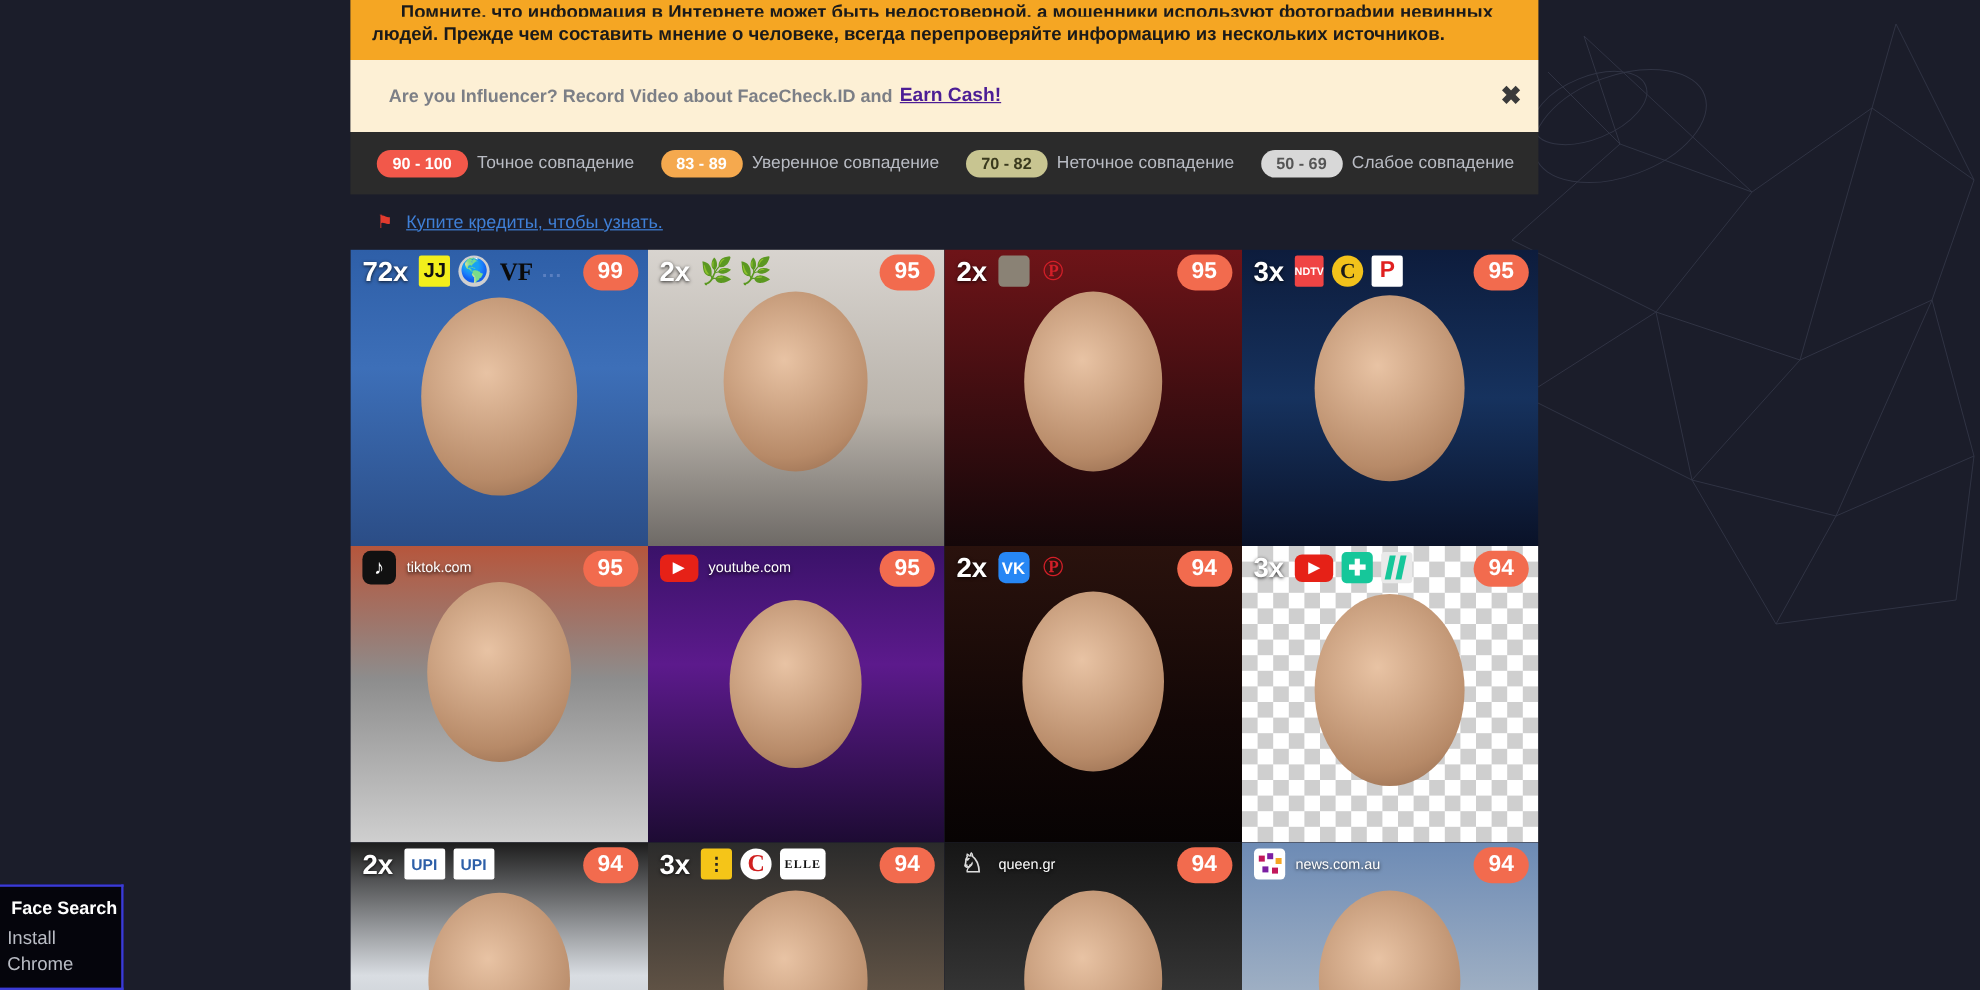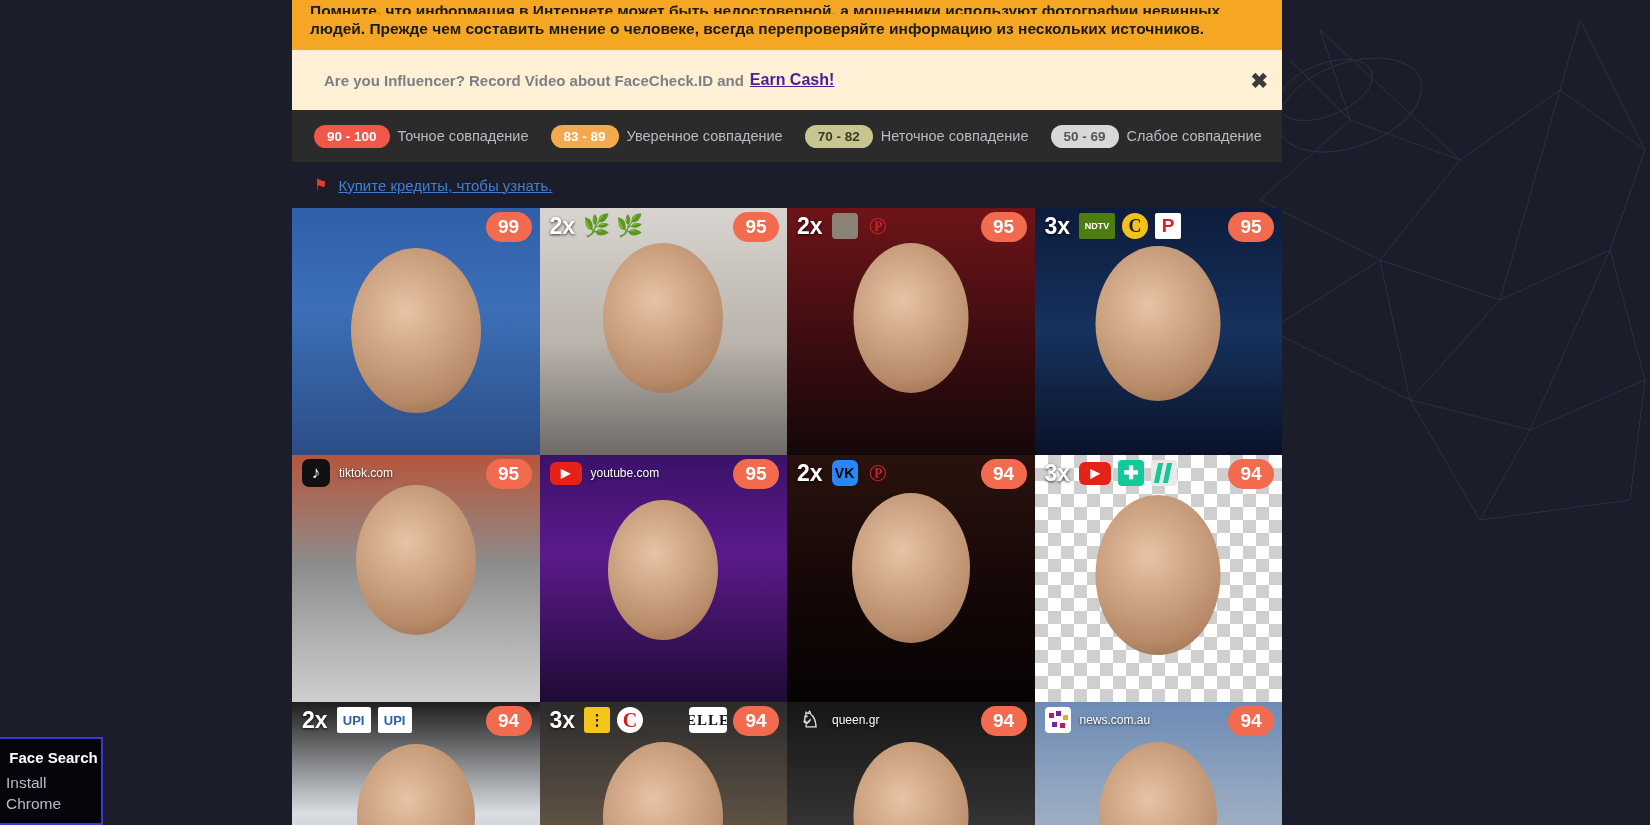--- a/index.html
+++ b/index.html
@@ -14,21 +14,21 @@
   }
   
   .polynet { position: absolute; right: 0; top: 0; width: 420px; height: 560px;
     opacity: .55; pointer-events: none; }
   
   .content { position: absolute; left: 292px; top: 0; width: 990px; height: 825px; }
   .warn-banner {
     background: #f5a623; color: #1a1a1a; padding: 0 18px 10px 18px;
     font-size: 15.5px; font-weight: bold; line-height: 22px;
   }
-  .warn-banner .l1 { display:block; height: 14px; overflow:hidden; }
+  .warn-banner .l1 { display:block; height: 14px; overflow:hidden;margin-left:24px; }
   .warn-banner .l2 { display:block; padding-top: 4px; }
   .influencer {
     background: #fdf0d5; height: 60px; display:flex; align-items:center;
     position: relative; padding-left: 32px;
   }
   .influencer .txt { color: #7c7f86; font-size: 15px; font-weight: bold; }
   .influencer .earn { color:#4c1d95; font-weight:bold; text-decoration: underline; margin-left:6px; }
   .influencer .close { position:absolute; right: 14px; top: 50%; transform: translateY(-50%);
      color:#3a3a3a; font-size: 21px; font-weight:bold; cursor:pointer; line-height:1; }
   .legend { background:#2b2b2b; height: 52px; display:flex; align-items:center; padding-left: 22px; gap: 0; }
@@ -57,40 +57,40 @@
   
   .ic { width: 26px; height: 26px; border-radius: 4px; display:flex; align-items:center;
     justify-content:center; font-size: 14px; font-weight: bold; overflow:hidden; flex: none;}
   .ic.jj { background:#f2ef1b; color:#111; font-size:17px; font-weight:bold; border-radius:2px;}
   .ic.globe { background:#cfcfcf; border-radius:50%; color:#555; font-size:19px; }
   .ic.vf { background:transparent; color:#0a0a0a; font-family:"Liberation Serif", serif;
     font-size: 21px; font-weight:bold; width:30px; }
   .ic.weed { background:transparent; color:#7ec850; font-size:22px; }
   .ic.pin { background:transparent; color:#d21f28; font-size:24px; font-weight:bold; font-family:"Liberation Serif",serif;}
   .ic.thumb { background:#8a8275; }
-  .ic.ndtv { background:#4d7c0f; color:#fff; font-size:9px; border-radius:2px; width:36px;}
+  .ic.ndtv { background:#ef4444; color:#fff; font-size:9px; border-radius:2px; width:24px;}
   .ic.cyellow { background:#f2c21b; border-radius:50%; color:#1a1a1a; font-size:18px;
     font-family:"Liberation Serif",serif; font-weight:bold;}
   .ic.pred { background:#fff; color:#e02020; font-size:19px; font-weight:bold; border-radius:2px;}
   .ic.tiktok { background:#111; border-radius:7px; color:#fff; font-size:17px; width:28px; height:28px;}
   .ic.yt { background:#e62117; border-radius:6px; color:#fff; font-size:12px; width:32px; height:23px;}
-  .ic.vk { background:#2787f5; border-radius:6px; color:#000000; font-size:14px; }
+  .ic.vk { background:#2787f5; border-radius:6px; color:#ffffff; font-size:14px; }
   .ic.cross { background:#16c79a; color:#fff; font-size:18px; font-weight:bold; border-radius:4px;}
   .ic.bars { background:#e9e9e9; border-radius:3px; position:relative; }
   .ic.bars::before { content:""; position:absolute; left:5px; top:3px; width:5px; height:20px;
     background:#16c79a; transform: skewX(-12deg); }
   .ic.bars::after { content:""; position:absolute; left:14px; top:3px; width:5px; height:20px;
     background:#16c79a; transform: skewX(-12deg); }
   .ic.upi { background:#fff; color:#2d5fa8; font-size:13px; font-weight:bold; border-radius:2px; width:34px;}
   .ic.yellowdots { background:#f5c518; border-radius:3px; color:#222; font-size:15px; font-weight:bold;}
   .ic.cred { background:#fff; border-radius:50%; position:relative; }
   .ic.cred::after { content:"C"; color:#d02020; font-size:20px; font-weight:bold;
      font-family:"Liberation Serif",serif; }
-  .ic.elle { background:#fff; color:#111; font-size:15px; font-weight:bold;
-     font-family:"Liberation Serif",serif; letter-spacing:1px; width:38px;margin-left:39px;}
+  .ic.elle { background:#fff; color:#111; font-size:10px; font-weight:bold;
+     font-family:"Liberation Serif",serif; letter-spacing:1px; width:38px;}
   .ic.queen { background:transparent; color:#ddd; font-size:22px;
      font-family:"Liberation Serif",serif;}
   .ic.news { background:#fff; border-radius:4px; position:relative; }
   .ic.news i { position:absolute; width:5px; height:5px; }
   
   .p1 { background: linear-gradient(180deg,#2e5fa8 0%,#3d6fb8 40%,#2b4d86 100%); }
   .p2 { background: linear-gradient(180deg,#d8d4cf 0%,#b9b3ab 55%,#6e6a66 100%); }
   .p3 { background: linear-gradient(180deg,#6e1418 0%,#3b0d10 55%,#140709 100%); }
   .p4 { background: linear-gradient(180deg,#0d1c3c 0%,#16325e 50%,#0a1228 100%); }
   .p5 { background: linear-gradient(180deg,#b6563c 0%,#8d8d8d 45%,#cfcfcf 100%); }
@@ -163,20 +163,29 @@
       <span class="flagicon">⚑</span>
       <a href="#">Купите кредиты, чтобы узнать.</a>
     </div>
 
     <div class="grid">
 
       <div class="card">
         <div class="photo p1">
           <div class="face" style="width:130px;height:165px;top:40px;"></div>
         </div>
+        <div class="hdr">
+          <span class="mult">72x</span>
+          <span class="icons">
+            <span class="ic jj">JJ</span>
+            <span class="ic globe">🌎</span>
+            <span class="ic vf">VF</span>
+          </span>
+          <span class="dots">...</span>
+        </div>
         <div class="score">99</div>
       </div>
 
       <div class="card">
         <div class="photo p2">
           <div class="face" style="width:120px;height:150px;top:35px;"></div>
         </div>
         <div class="hdr">
           <span class="mult">2x</span>
           <span class="icons">

